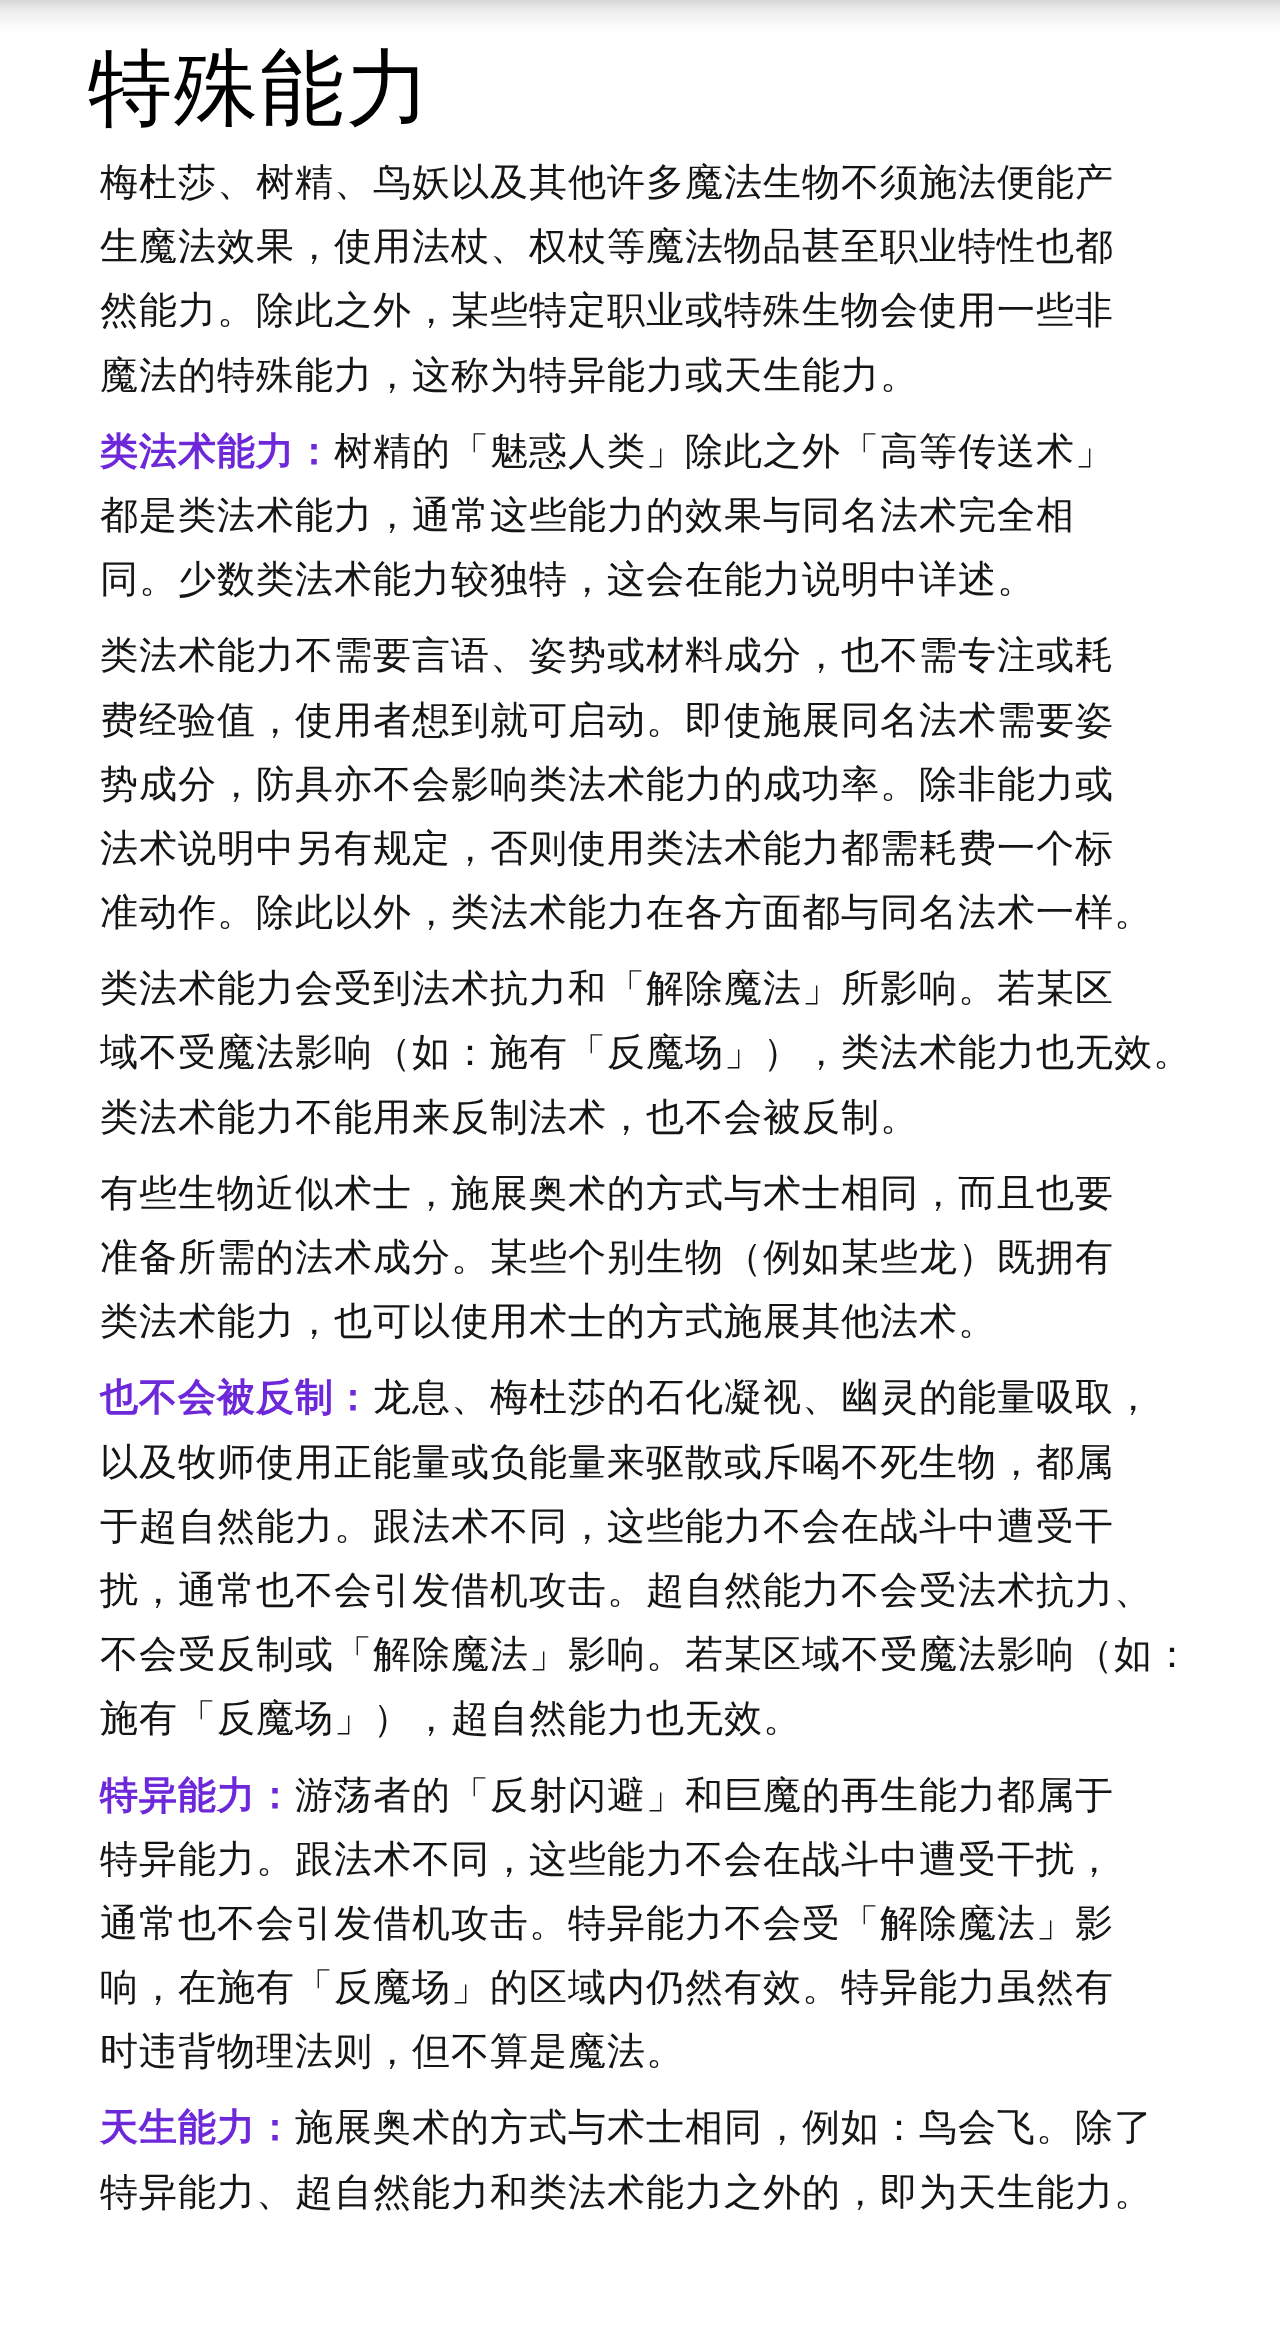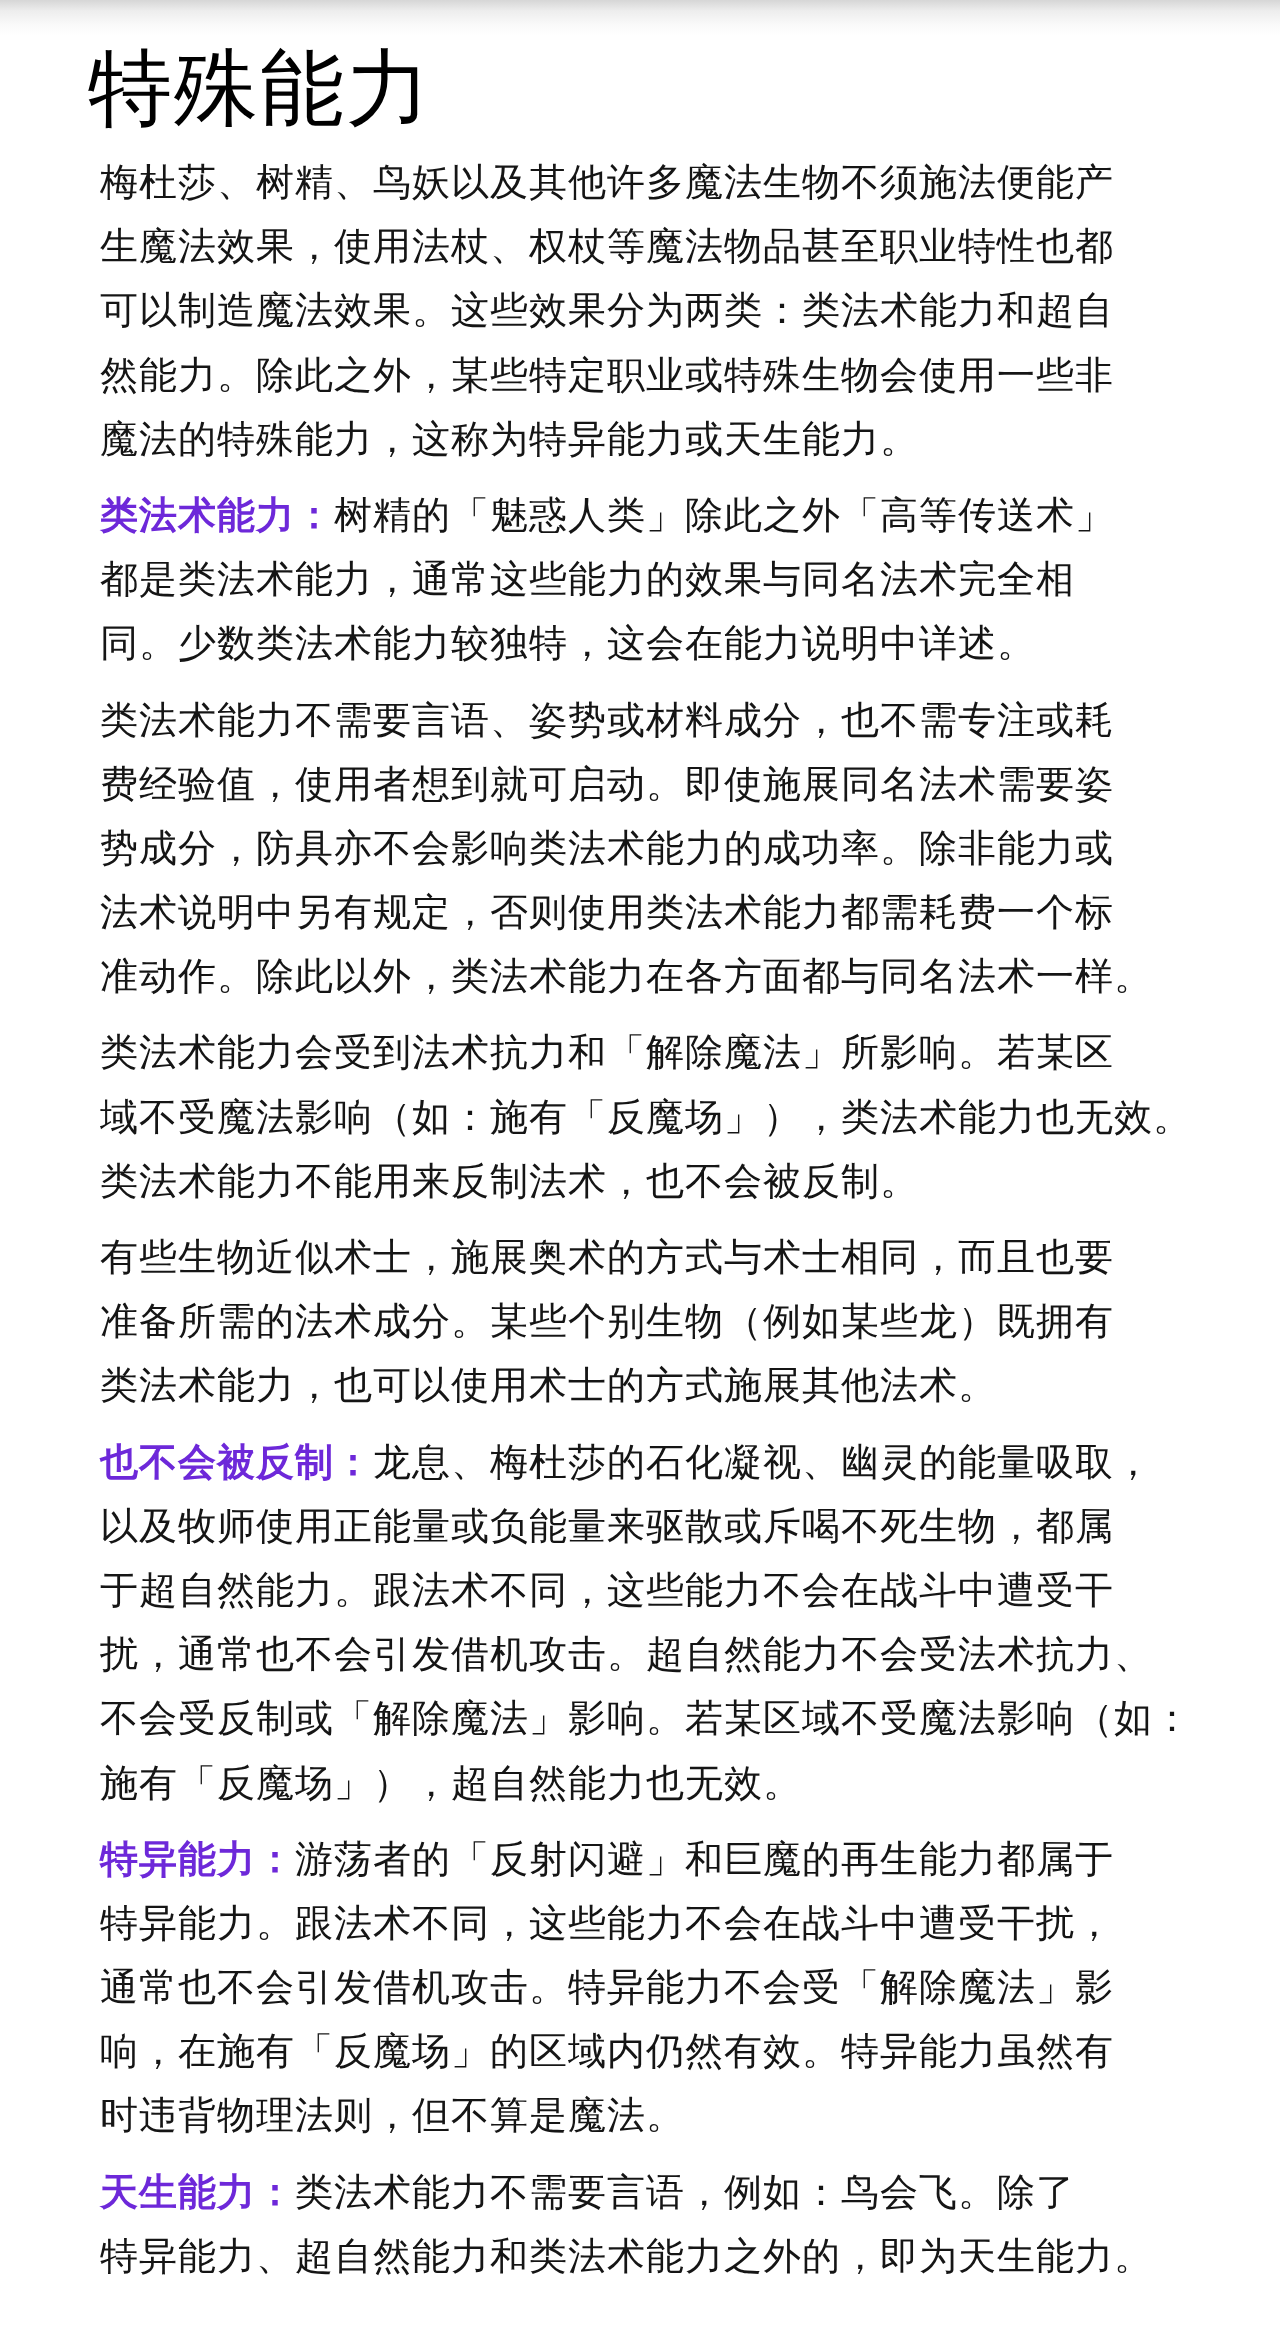--- a/index.html
+++ b/index.html
@@ -20,21 +20,20 @@
 <body>
 
 <div class="topbar"></div>
 
 <div class="page">
   <h1 class="title">特殊能力</h1>
 
   <p class="para">
     <span class="line">梅杜莎、树精、鸟妖以及其他许多魔法生物不须施法便能产</span>
     <span class="line">生魔法效果，使用法杖、权杖等魔法物品甚至职业特性也都</span>
-    <span class="line">可以制造魔法效果。这些效果分为两类：类法术能力和超自</span>
     <span class="line">然能力。除此之外，某些特定职业或特殊生物会使用一些非</span>
     <span class="line">魔法的特殊能力，这称为特异能力或天生能力。</span>
   </p>
 
   <p class="para">
     <span class="line"><span class="term">类法术能力：</span><span>树精的「魅惑人类」除此之外「高等传送术」</span></span>
     <span class="line">都是类法术能力，通常这些能力的效果与同名法术完全相</span>
     <span class="line">同。少数类法术能力较独特，这会在能力说明中详述。</span>
   </p>
 
@@ -69,16 +68,16 @@
 
   <p class="para">
     <span class="line"><span class="term">特异能力：</span><span>游荡者的「反射闪避」和巨魔的再生能力都属于</span></span>
     <span class="line">特异能力。跟法术不同，这些能力不会在战斗中遭受干扰，</span>
     <span class="line">通常也不会引发借机攻击。特异能力不会受「解除魔法」影</span>
     <span class="line">响，在施有「反魔场」的区域内仍然有效。特异能力虽然有</span>
     <span class="line">时违背物理法则，但不算是魔法。</span>
   </p>
 
   <p class="para">
-    <span class="line"><span class="term">天生能力：</span><span>类法术能力不需要言语，例如：鸟会飞。除了</span></span>
+    <span class="line"><span class="term">天生能力：</span><span>施展奥术的方式与术士相同，例如：鸟会飞。除了</span></span>
     <span class="line">特异能力、超自然能力和类法术能力之外的，即为天生能力。</span>
   </p>
 </div>
 
 </body></html>

